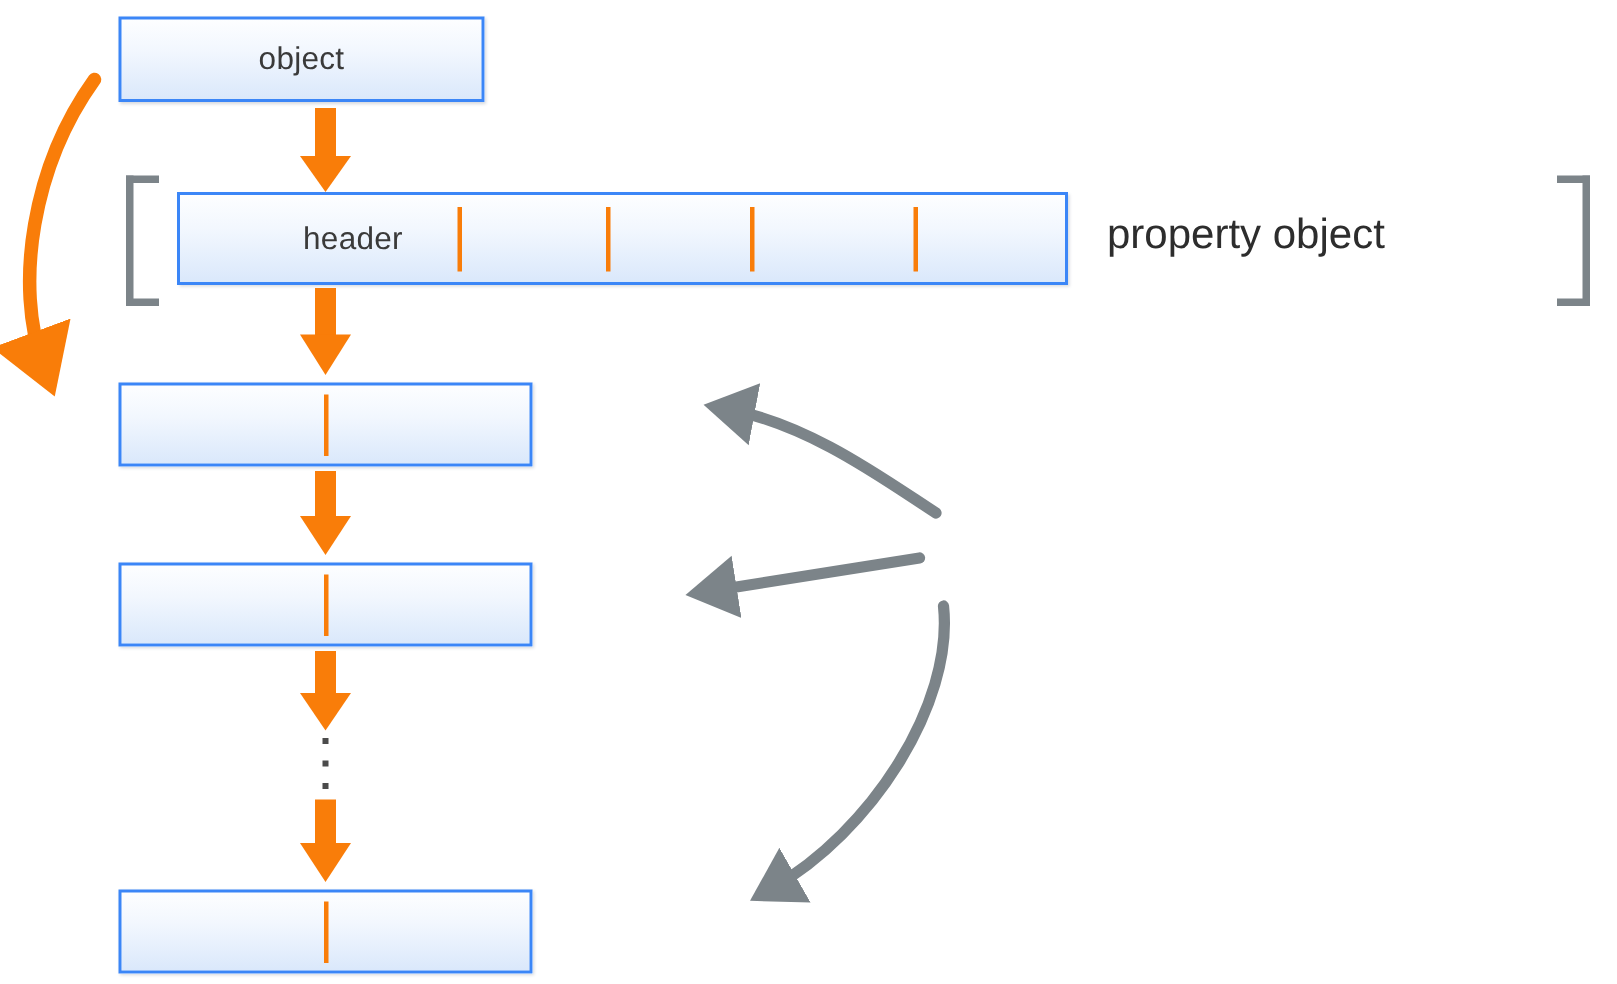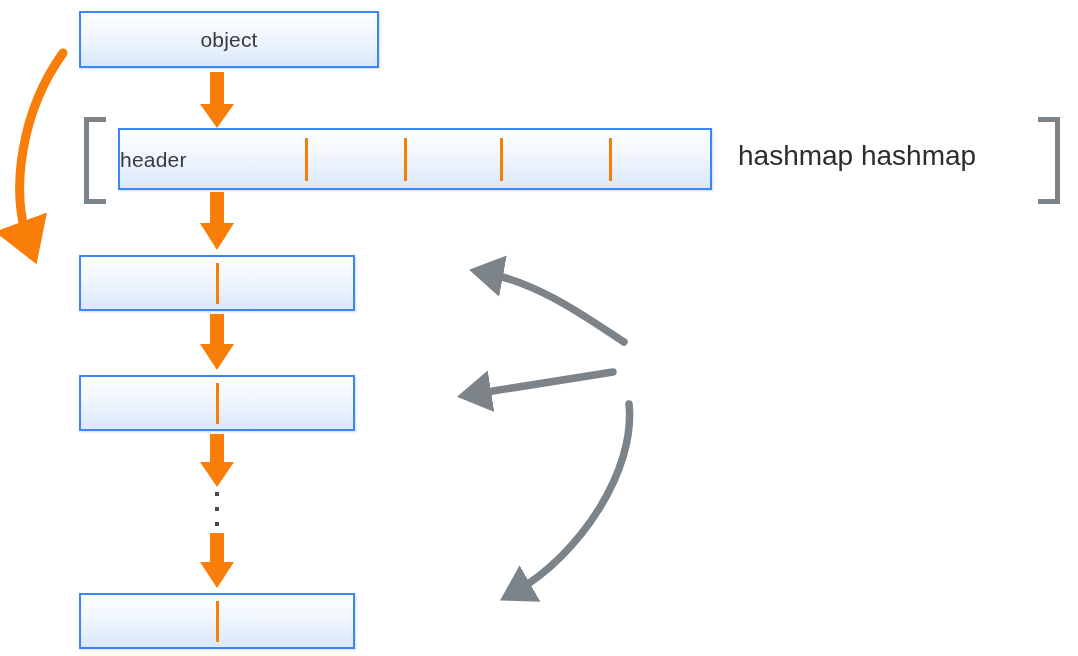--- a/index.html
+++ b/index.html
@@ -112,21 +112,21 @@
 
     <g>
       <path d="M 613,372 L 474,394" fill="none" stroke="#7c8489" stroke-width="7.5" stroke-linecap="round" marker-end="url(#grayHead)"></path>
     </g>
 
     <g>
       <path d="M 629,404 C 636,470 580,555 515,592" fill="none" stroke="#7c8489" stroke-width="7.5" stroke-linecap="round" marker-end="url(#grayHead)"></path>
     </g>
   </svg>
 
-  <div class="node-box" style="left:79px; top:11px; width:300px; height:57px;">
+  <div class="node-box" style="left:79px; top:11px; width:244px; height:57px;">
     <span class="node-label">object</span>
   </div>
 
   <svg class="svg-layer over" viewBox="0 0 1078 656">
 
     <g>
       <rect x="210" y="72" width="14" height="36" fill="#f97d09"></rect>
       <path d="M200,104 L234,104 L217,128 z" fill="#f97d09"></path>
     </g>
 
@@ -147,29 +147,29 @@
 
     <g>
       <rect x="210" y="533" width="14" height="33" fill="#f97d09"></rect>
       <path d="M200,562 L234,562 L217,588 z" fill="#f97d09"></path>
     </g>
   </svg>
 
   <div class="bracket left" style="left:84px; top:117px; width:22px; height:87px;"></div>
 
   <div class="node-box" style="left:118px; top:128px; width:594px; height:62px; justify-content:flex-start;">
-    <span class="node-label" style="">header</span>
+    <span class="node-label" style="margin-left:82px;">header</span>
   </div>
 
   <div class="tick" style="left:305px; top:138px; height:43px;"></div>
   <div class="tick" style="left:404px; top:138px; height:43px;"></div>
   <div class="tick" style="left:500px; top:138px; height:43px;"></div>
   <div class="tick" style="left:609px; top:138px; height:43px;"></div>
 
-  <div class="free-label" style="left:738px; top:142px;">hashmap hashmap</div>
+  <div class="free-label" style="left:738px; top:142px;">property object</div>
 
   <div class="bracket right" style="left:1038px; top:117px; width:22px; height:87px;"></div>
 
   <div class="node-box" style="left:79px; top:255px; width:276px; height:56px;">
     <span class="node-label"></span>
   </div>
   <div class="thread" style="left:216px; top:263px; height:41px;"></div>
 
   <div class="node-box" style="left:79px; top:375px; width:276px; height:56px;">
     <span class="node-label"></span>

